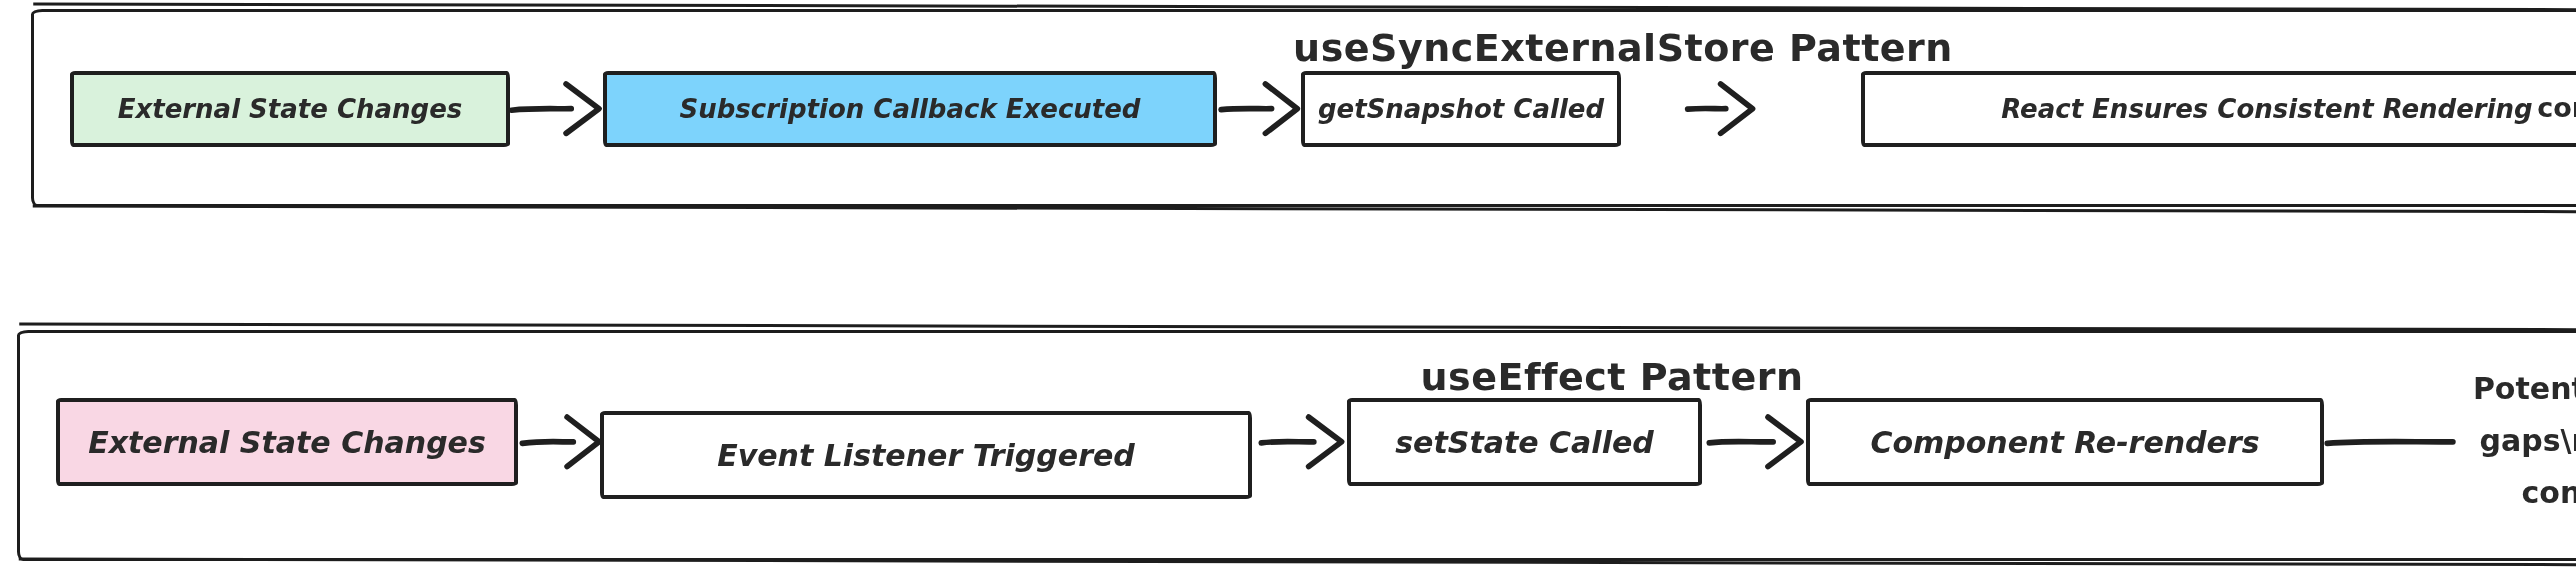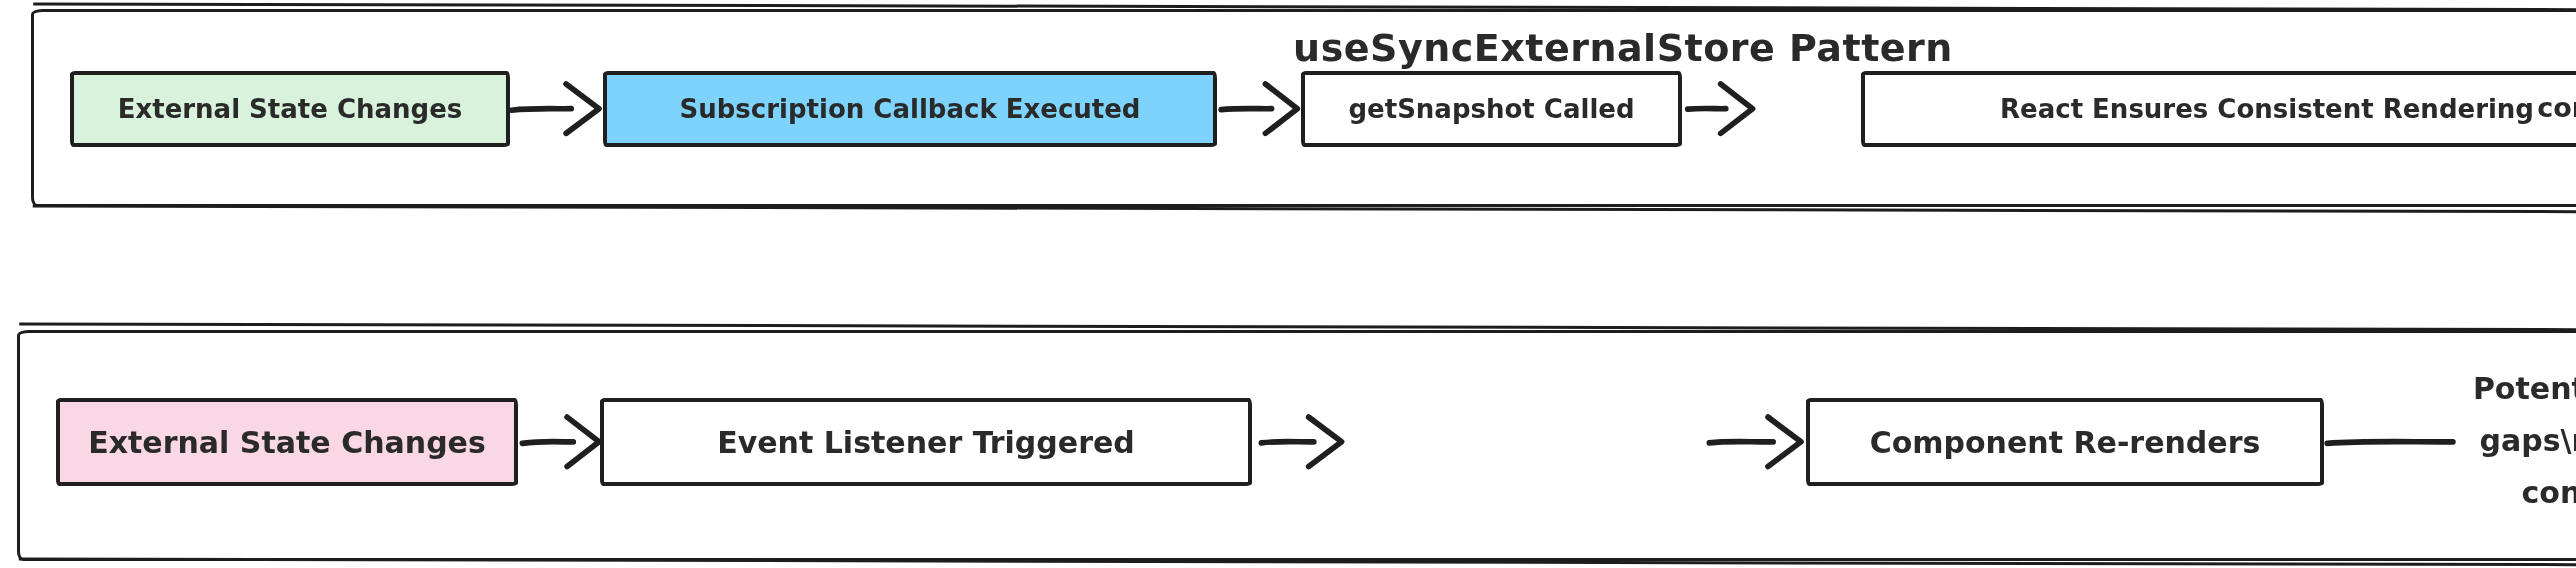--- a/index.html
+++ b/index.html
@@ -44,27 +44,28 @@
   
   .node{
     position:absolute;
     display:flex;align-items:center;justify-content:center;
     border:4.1px solid #1f1f1f;
     border-radius:5.2px 3.1px 6.2px 3.1px / 3.1px 7.2px 3.1px 6.2px;
     text-align:center;
     font-weight:bold;
     white-space:nowrap;
     box-sizing:border-box;
+    font-style:italic;
   }
   .row1{top:71px;height:76px;font-size:26px;}
   .row2{top:398px;height:88px;font-size:30px;}
 
   .n1{left:70px;width:440px;}
   .n2{left:603px;width:614px;}
-  .n3{left:1301px;width:381px;}
+  .n3{left:1301px;width:320px;}
   .n4{left:1861px;width:812px;}
 
   .m1{left:56px;width:462px;}
   .m2{left:600px;width:652px;}
   .m3{left:1347px;width:355px;}
   .m4{left:1806px;width:518px;}
 
   
   .edge-label{
     position:absolute;
@@ -118,34 +119,36 @@
     <g>
       <path d="M4518 861 C 4600 855, 4700 859, 4762 858"></path>
     </g>
     <g>
       <path d="M5352 861 C 5420 855, 5490 859, 5538 858"></path>
       <path d="M5528 810 L5592 858 L5528 906"></path>
     </g>
   </svg>
 
   <div class="sub-title t1">useSyncExternalStore Pattern</div>
+  <div class="sub-title t2">useEffect Pattern</div>
 
   <div class="node row1 n1" style="background: rgb(217, 242, 220);">External State Changes</div>
   <div class="node row1 n2" style="background: #7dd3fc;">Subscription Callback Executed</div>
   <div class="node row1 n3" style="background: rgb(255, 255, 255);">getSnapshot Called</div>
   <div class="node row1 n4" style="background: rgb(255, 255, 255);">React Ensures Consistent Rendering</div>
 
   <div class="edge-label lbl1">
     <span>Guaranteed</span>
     <span>consistency\nacross</span>
     <span>components</span>
   </div>
 
   <div class="node row2 m1" style="background: rgb(249, 215, 228);">External State Changes</div>
-  <div class="node row2 m2" style="background: rgb(255, 255, 255);">Event Listener Triggered</div>
+  <div class="node row2 m2" style="background: rgb(255, 255, 255); margin-top: 13px;">Event Listener Triggered</div>
+  <div class="node row2 m3" style="background: rgb(255, 255, 255);">setState Called</div>
   <div class="node row2 m4" style="background: rgb(255, 255, 255); text-align: right;">Component Re-renders</div>
 
   <div class="edge-label lbl2">
     <span>Potential timing</span>
     <span>gaps\nand race</span>
     <span>conditions</span>
   </div>
 
 </div>
 

